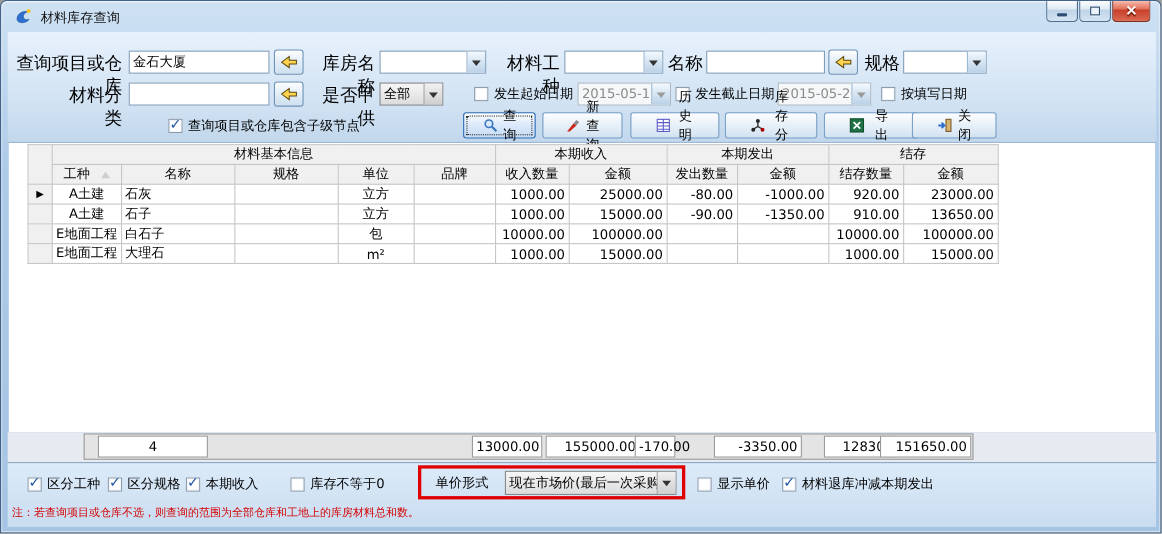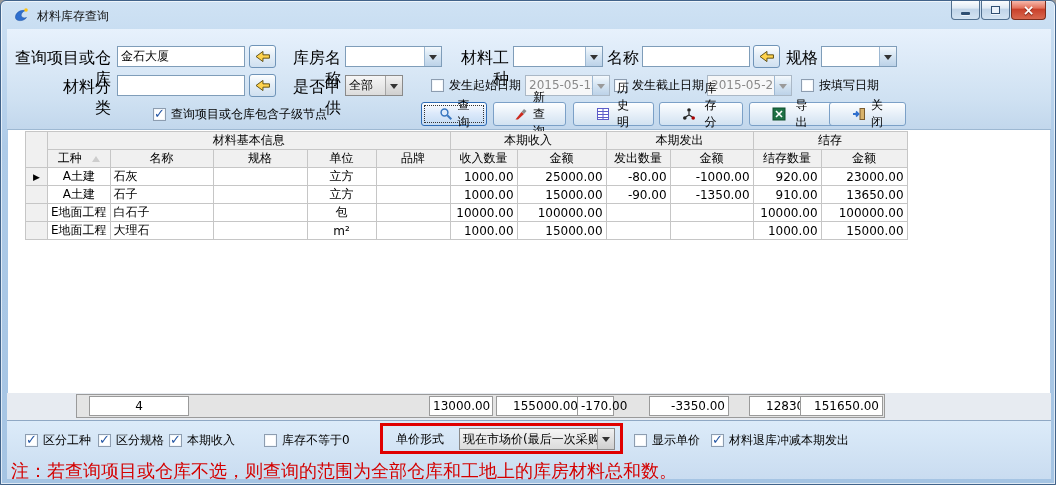--- a/index.html
+++ b/index.html
@@ -81,21 +81,21 @@
   .sortmark{ display:inline-block; width:0; height:0; margin-left:10px;
     border-left:4px solid transparent; border-right:4px solid transparent; border-bottom:6px solid #cdcdcd; }
   
   .sumbox{ position:absolute; top:395px; height:20px; background:#fff; border:1px solid #9a9a9a;
     font-size:12px; line-height:18px; padding:0 3px; text-align:right; }
   .sumbox.center{ text-align:center; }
   
   .price-label{ position:absolute; font-size:12px; height:21px; line-height:21px; }
   .red-rect{ position:absolute; left:379px; top:422px; width:243px; height:31px;
     border:3px solid #e00000; pointer-events:none; }
-  .note{ position:absolute; left:10px; top:458px; font-size:18px; color:#d40000; }
+  .note{ position:absolute; left:10px; top:458px; font-size:10px; color:#d40000; }
 </style>
 </head>
 <body>
 
 <div class="window">
 
   <div class="titlebar">
     <svg class="app-icon" viewBox="0 0 16 16">
       <path d="M2.5 11C2 6 7 2.5 12.5 3.5 9.5 4.5 8 6.5 8.2 8.5 8.4 10.5 11 11.5 13.5 10.5 12 13.5 5.5 14.8 3.2 12.3Z" fill="#2f6fce" stroke="#1b4f9e" stroke-width="0.5"></path>
       <circle cx="13" cy="3" r="1.8" fill="#ffc20e"></circle>

